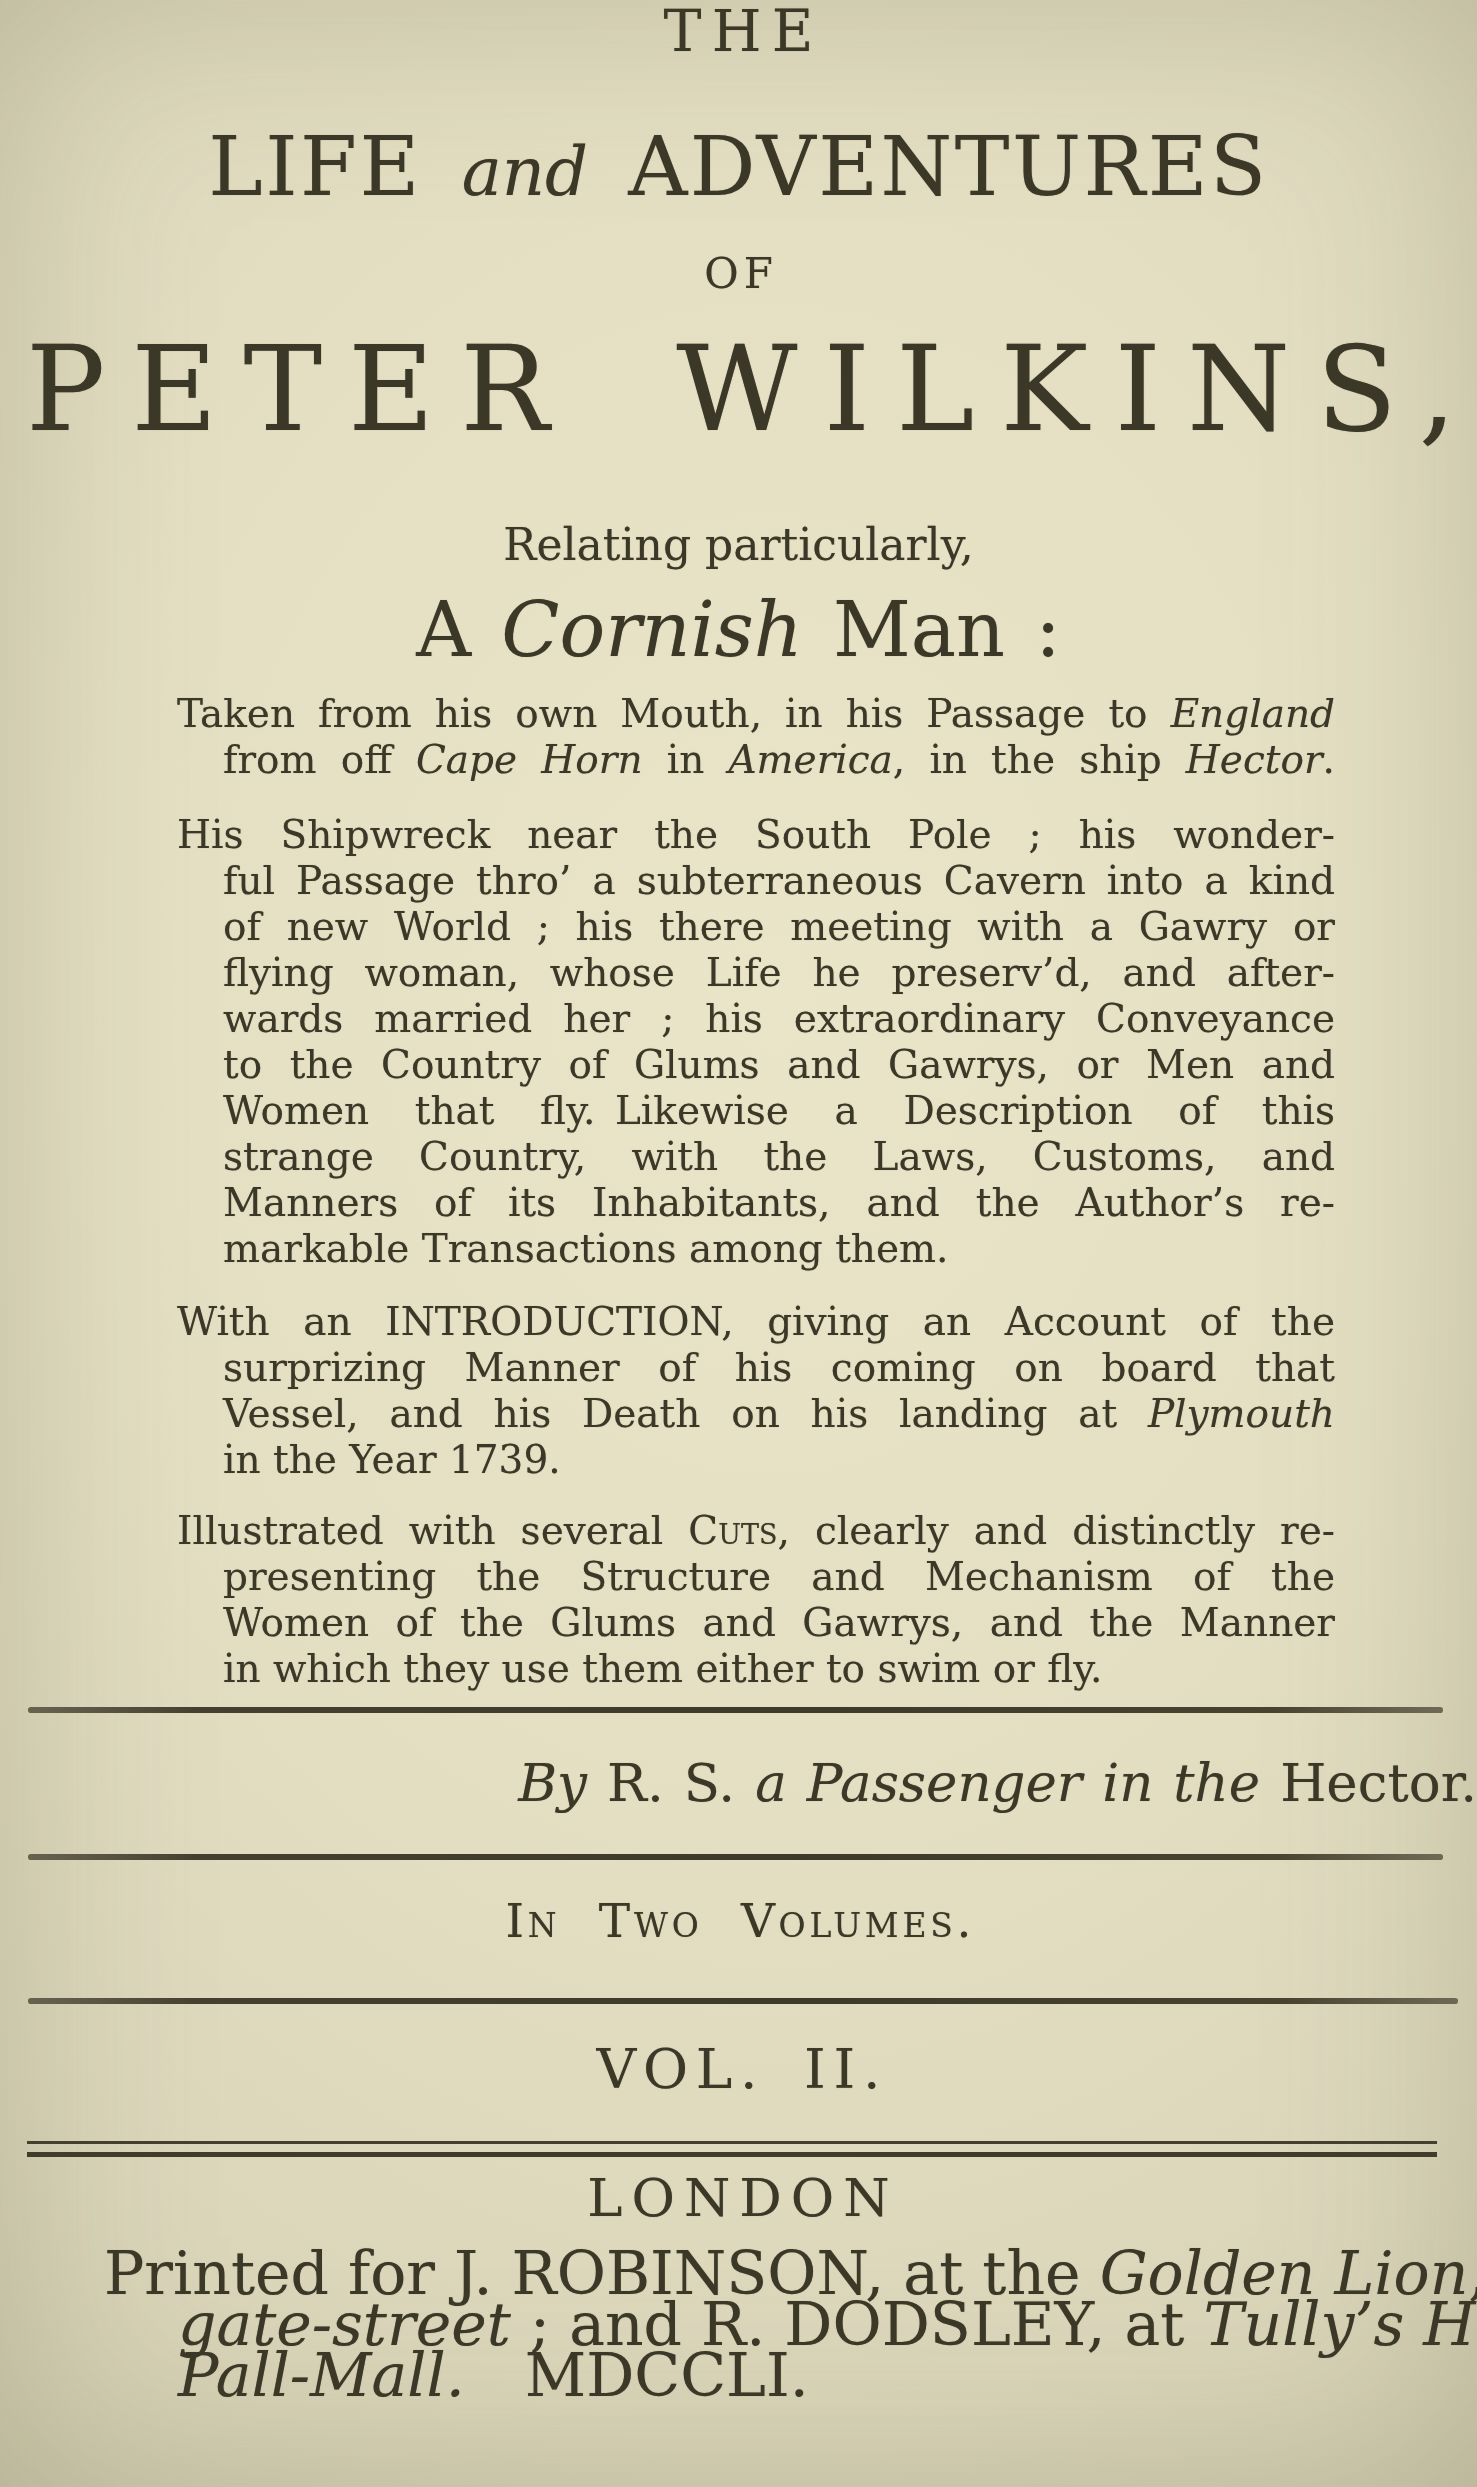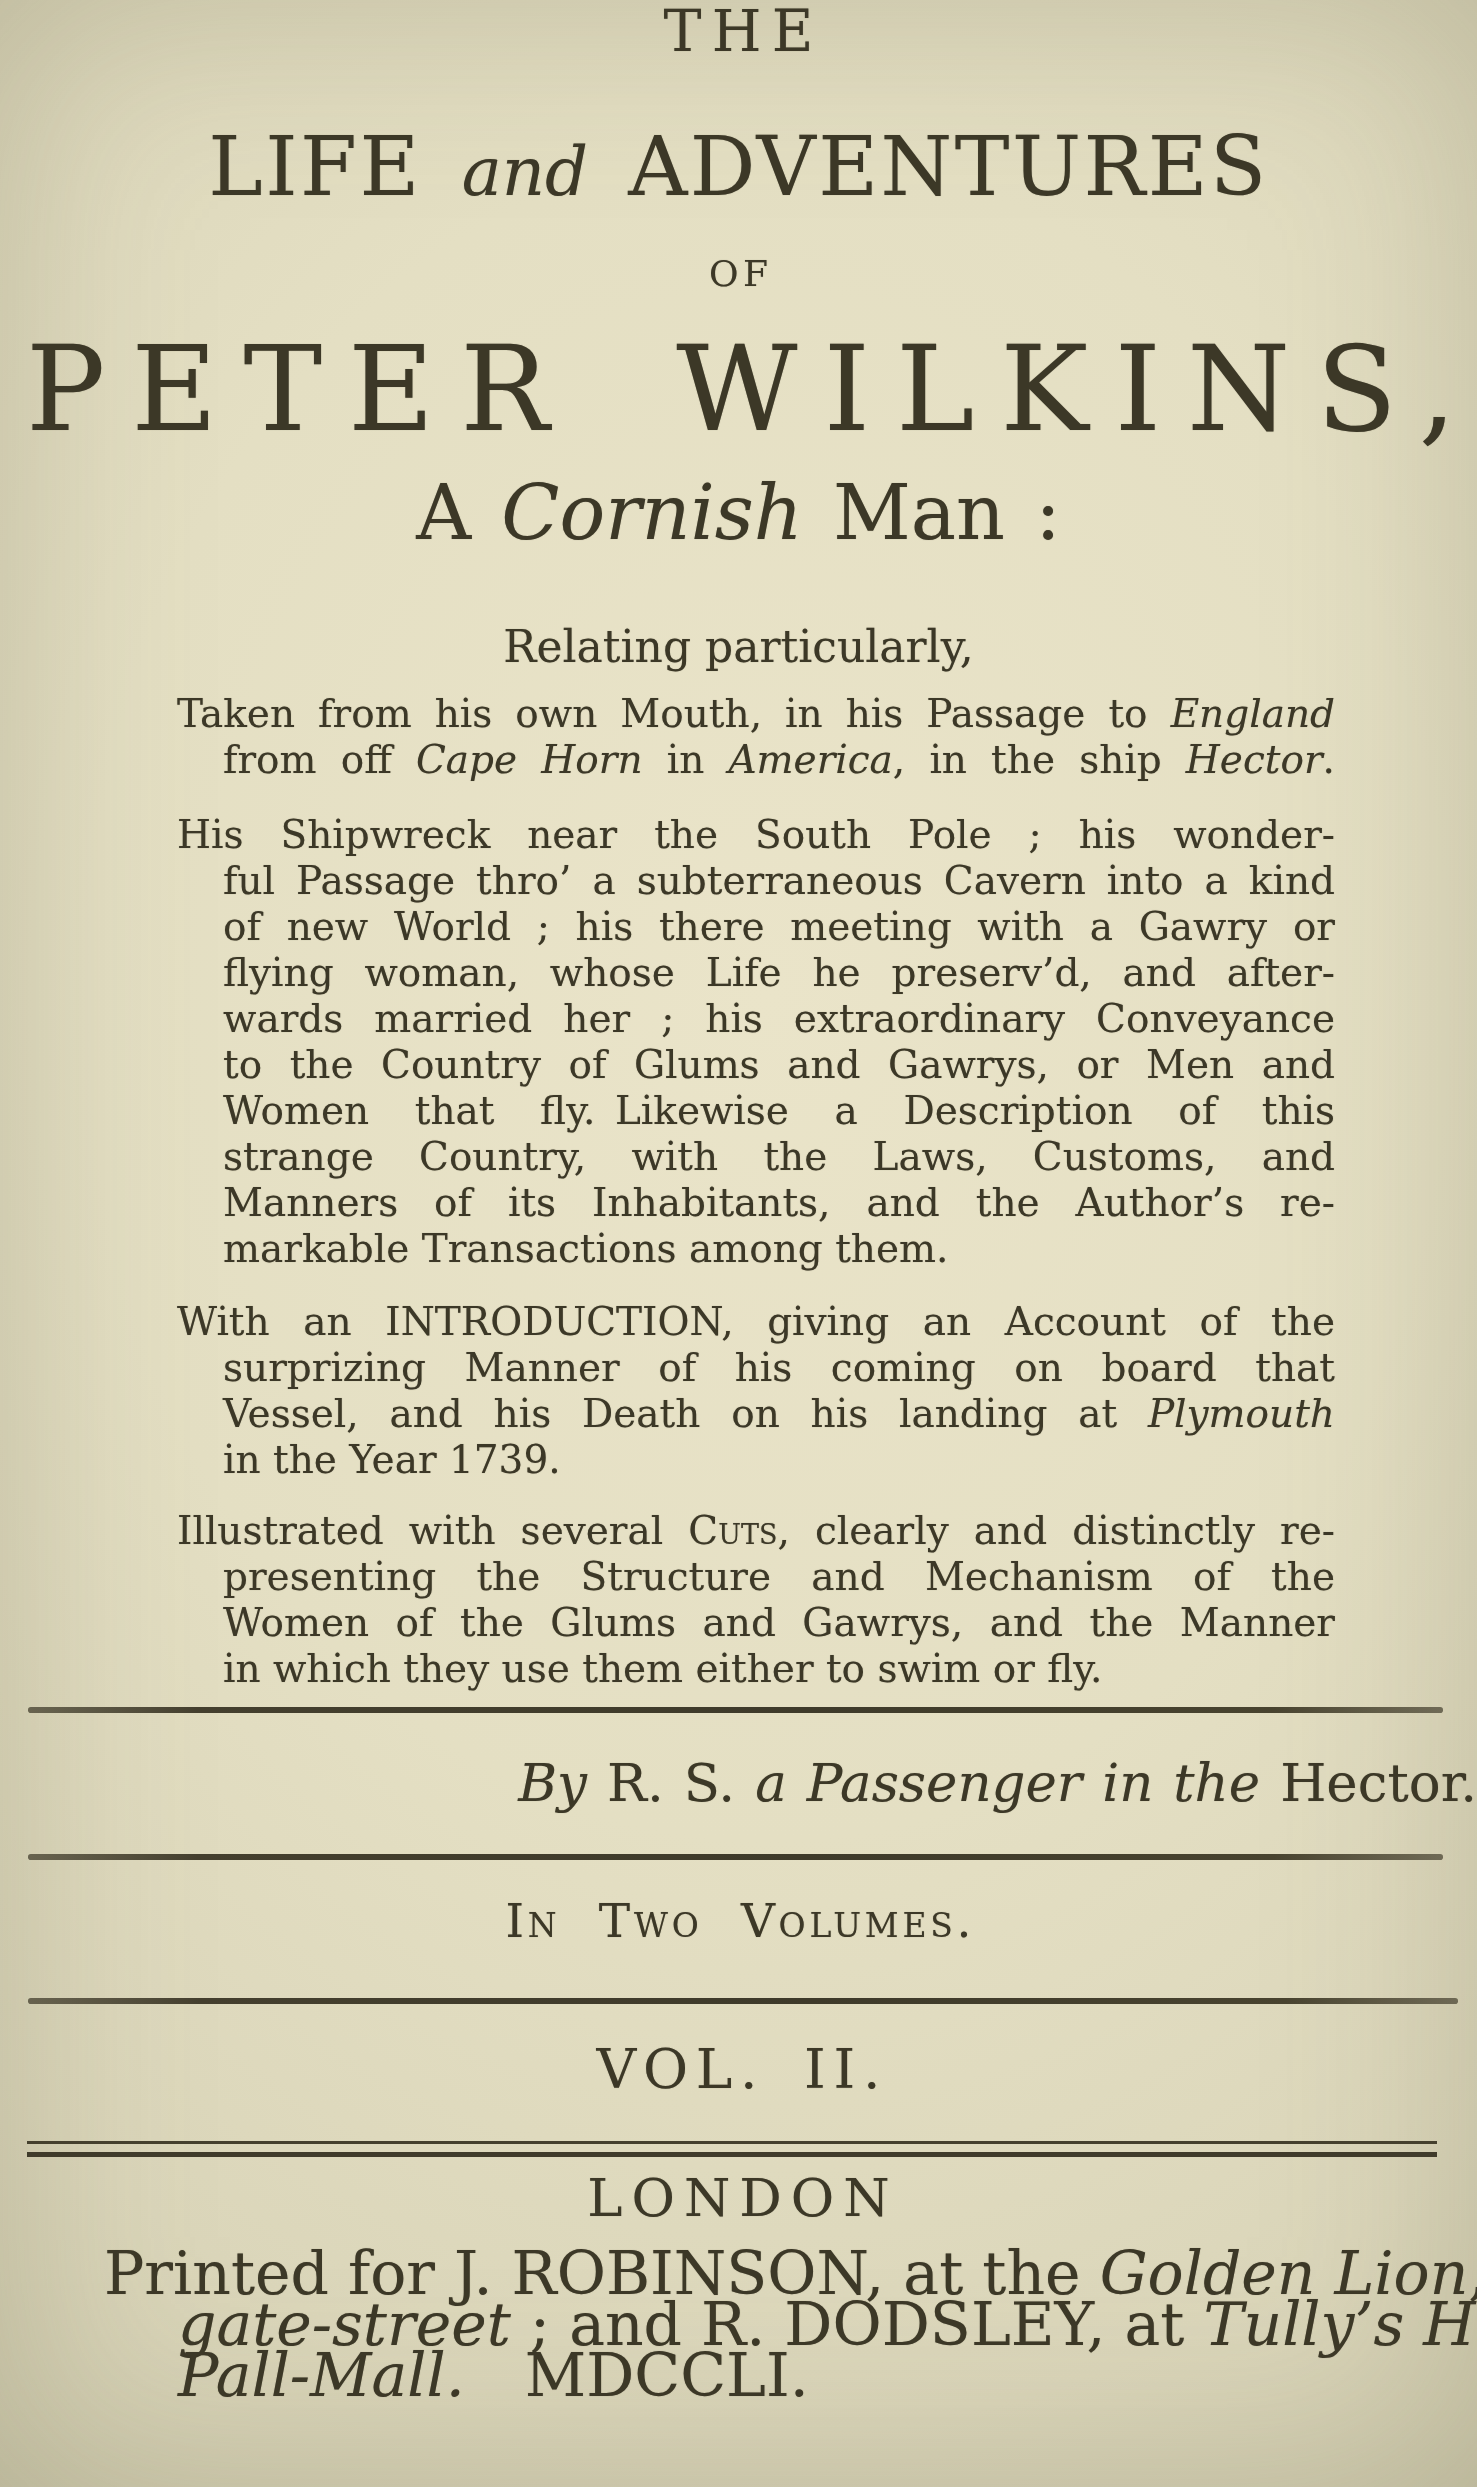--- a/index.html
+++ b/index.html
@@ -20,21 +20,21 @@
     box-sizing: border-box;
   }
   .center { text-align: center; }
   .it { font-style: italic; }
   .sc { font-variant: small-caps; }
 
   
   .half-title   { font-size: 57px; line-height: 63px; letter-spacing: 0.18em; padding-left: 0.18em; }
   .title-main   { margin-top: 59px;  font-size: 82px; line-height: 89px; letter-spacing: 0.03em; word-spacing: 0.14em; }
   .title-main .it { font-size: 0.82em; letter-spacing: 0; }
-  .title-of     { margin-top: 33px;  font-size: 36px; line-height: 47px; letter-spacing: 0.12em; padding-left: 0.12em; }
+  .title-of     { margin-top: 33px;  font-size: 42px; line-height: 47px; letter-spacing: 0.12em; padding-left: 0.12em; }
   .title-name   { margin-top: 30px;  font-size: 118px; line-height: 125px; letter-spacing: 0.22em; word-spacing: 0.32em; padding-left: 0.22em; white-space: nowrap; }
   .subtitle     { margin-top: 19px;  font-size: 76px; line-height: 83px; word-spacing: 0.08em; }
   .relating     { margin-top: 68px;  font-size: 44px; line-height: 49px; }
 
   
   .body-para {
     font-size: 39px; line-height: 46px;
     margin: 0 142px 0 223px;
   }
   .body-para .line { white-space: nowrap; text-align: justify; text-align-last: justify; }
@@ -79,23 +79,23 @@
 <div class="page">
 
   <div class="center half-title">THE</div>
 
   <div class="center title-main"><span class="">LIFE </span><span class="it">and</span><span class=""> ADVENTURES</span></div>
 
   <div class="center title-of">OF</div>
 
   <div class="center title-name">PETER WILKINS,</div>
 
+  <div class="center relating">Relating particularly,</div>
+
   <div class="center subtitle"><span class="">A </span><span class="it">Cornish</span><span class=""> Man :</span></div>
-
-  <div class="center relating">Relating particularly,</div>
 
   <div class="body-para para-taken">
       <div class="line first"><span class="">Taken from his own Mouth, in his Passage to </span><span class="it">England</span></div>
       <div class="line"><span class="">from off </span><span class="it">Cape Horn</span><span class=""> in </span><span class="it">America</span><span class="">, in the ship </span><span class="it">Hector</span><span class="">.</span></div>
     </div>
 
   <div class="body-para para-summary">
       <div class="line first"><span class="">His Shipwreck near the South Pole ; his wonder-</span></div>
       <div class="line"><span class="">ful Passage thro’ a subterraneous Cavern into a kind</span></div>
       <div class="line"><span class="">of new World ; his there meeting with a Gawry or</span></div>

